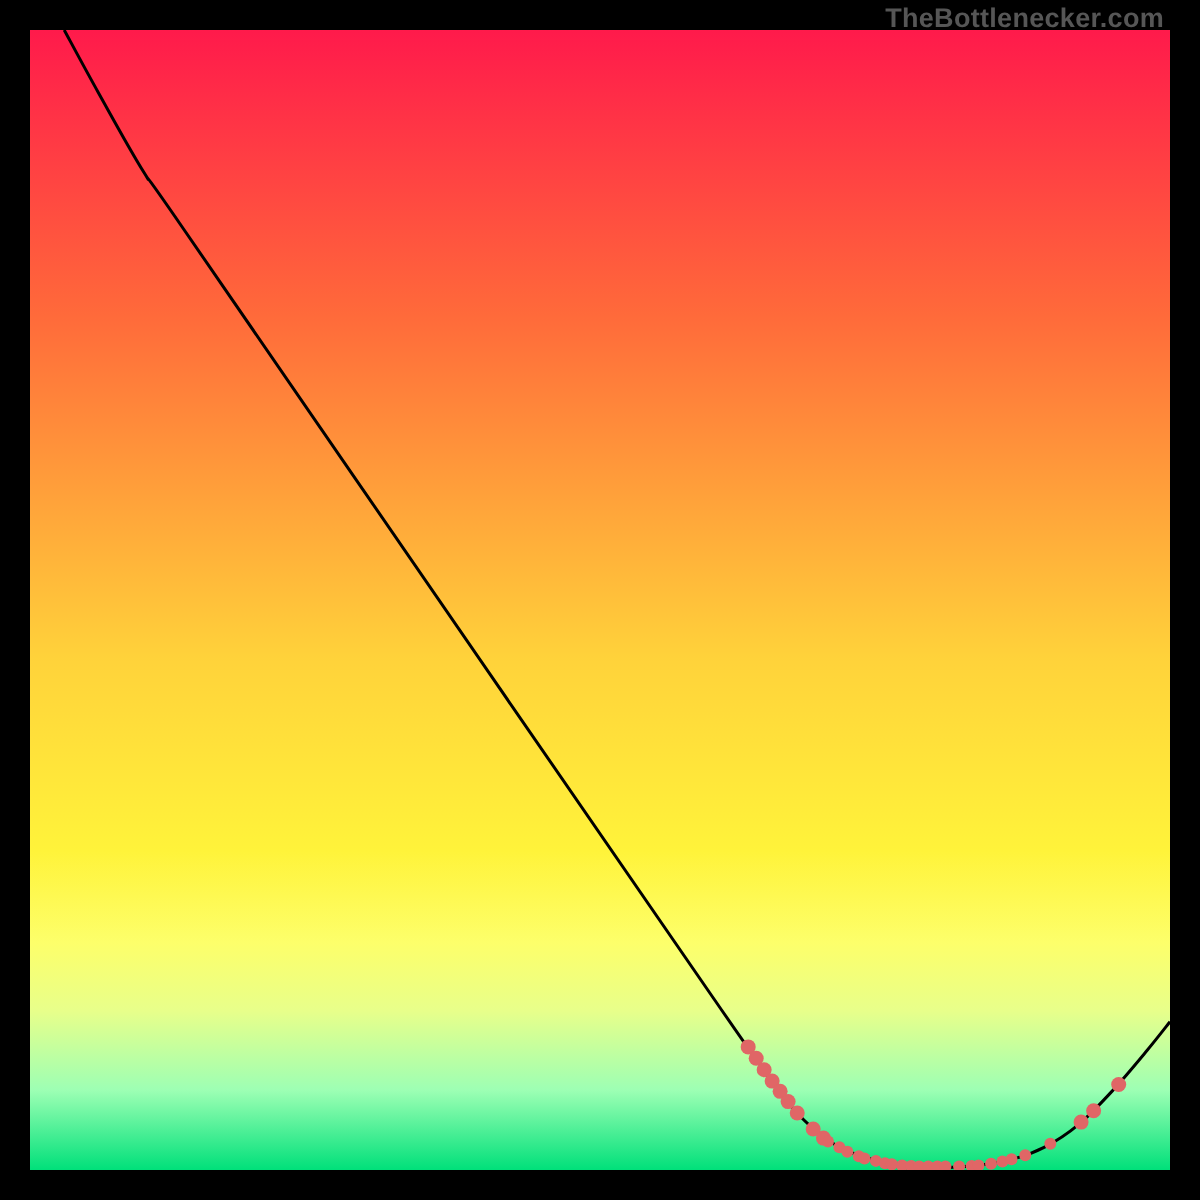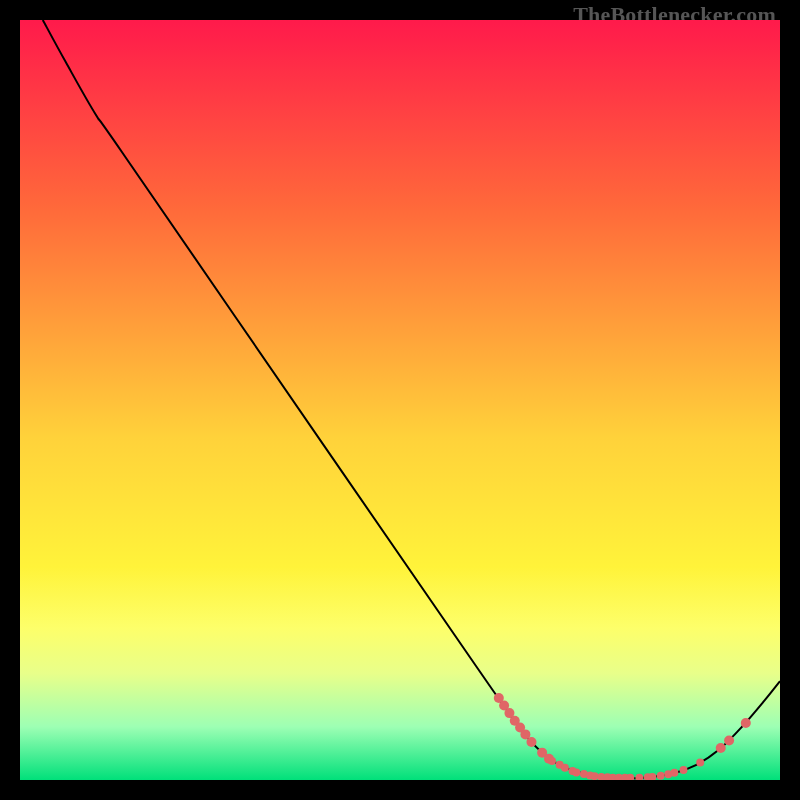--- a/index.html
+++ b/index.html
@@ -9,22 +9,22 @@
     left: 20px;
     top: 20px;
     width: 760px;
     height: 760px;
     background: #000;
   }
   .attribution {
     position: absolute;
     top: 2px;
     right: 24px;
-    font-family: Liberation Serif, serif;
-    font-size: 22px;
+    font-family: Liberation Sans, sans-serif;
+    font-size: 18px;
     font-weight: bold;
     color: #565656;
     letter-spacing: 0.2px;
     text-align: center;
   }
   svg { display: block; }
 </style>
 </head>
 <body>
 

